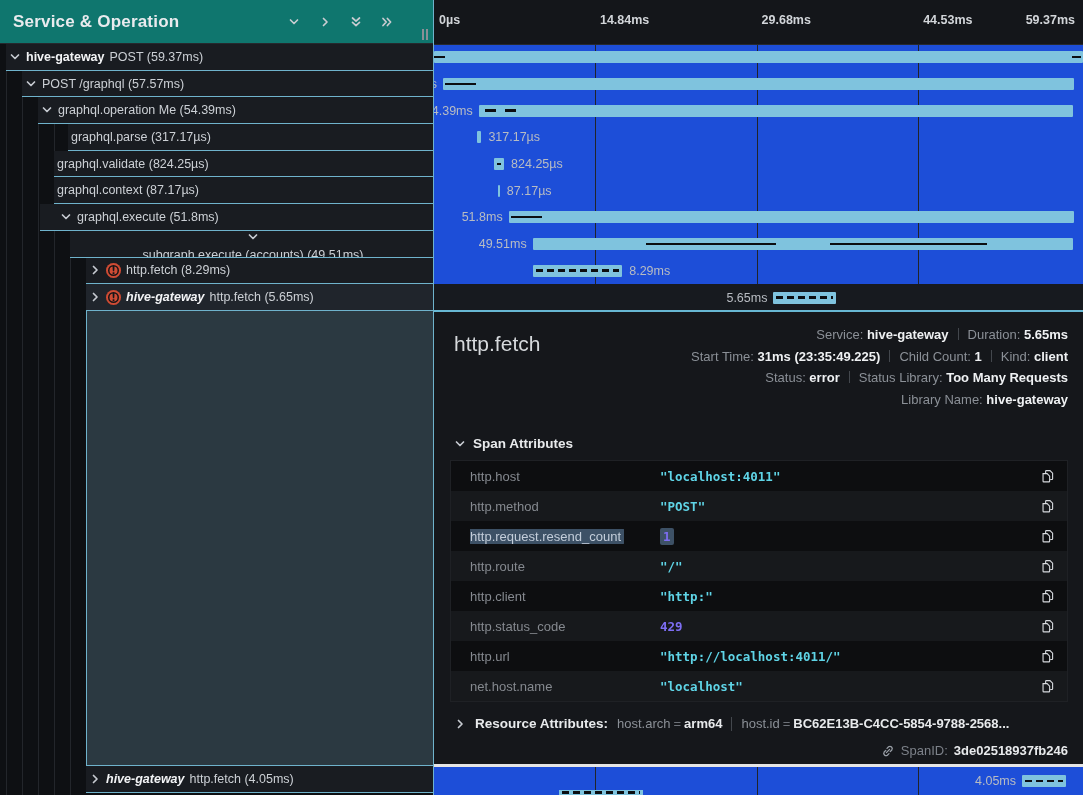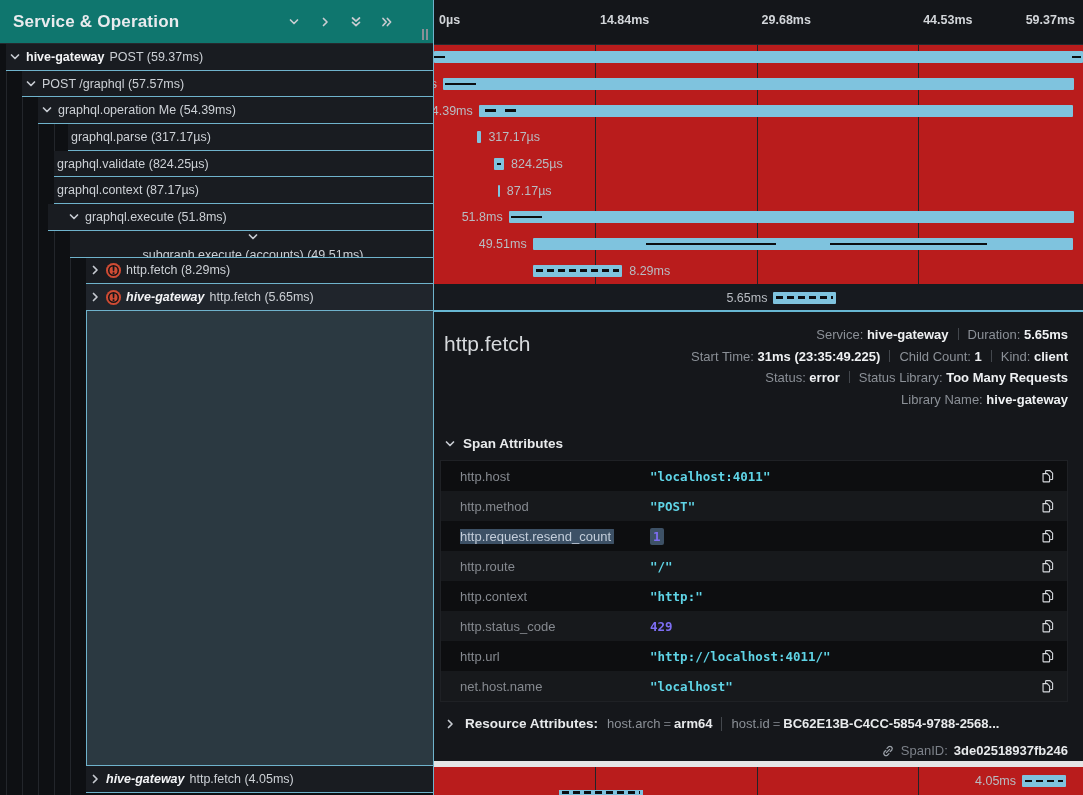--- a/index.html
+++ b/index.html
@@ -50,21 +50,21 @@
   .expanded-box{
     position:absolute;left:86px;right:0;top:311px;height:455px;
     background:#2b3941;border-left:1px solid #6fb3cc;border-bottom:1px solid #6fb3cc;
     box-sizing:border-box;z-index:1;
   }
   .tree-bottom{position:absolute;top:766px;left:0;right:0;z-index:1;}
 
   
   .right-pane{
     position:absolute;top:0;left:434px;width:649px;height:795px;
-    background:#b91c1c;overflow:hidden;
+    background:#1d4ed8;overflow:hidden;
   }
   .gridline{position:absolute;top:0;bottom:0;width:1px;background:#212429;z-index:0;}
   .tl-header{
     position:absolute;top:0;left:0;right:0;height:44px;background:#14161a;
     border-bottom:1px solid #26292e;z-index:1;
   }
   .tick{position:absolute;top:13px;font-size:12.5px;font-weight:600;color:#d2d5d9;}
   .tl-rows{position:absolute;top:44px;left:0;right:0;z-index:1;}
   .tlrow{position:relative;height:26.7px;}
   .tlrow.sel{background:#171a1f;}
@@ -83,22 +83,22 @@
     font-size:12.5px;color:#b8bcc2;white-space:nowrap;z-index:1;
   }
   .tl-bottom{position:absolute;top:768px;left:0;right:0;z-index:1;}
   .partial-bar{position:absolute;bottom:0;height:5px;background:#7fc3de;z-index:1;}
   .partial-bar::after{content:"";position:absolute;left:3px;right:3px;top:1px;height:2.5px;
     background:repeating-linear-gradient(to right,#0c0e11 0,#0c0e11 7px,transparent 7px,transparent 11px);}
 
   
   .detail-panel{
     position:absolute;left:0;width:649px;top:310px;height:457px;z-index:3;
-    background:#15171b;border-top:2px solid #67b7d3;border-bottom:6px solid #e5e5e5;
-    box-sizing:border-box;padding:12px 15px 8px 6px;
+    background:#15171b;border-top:2px solid #67b7d3;border-bottom:3px solid #e5e5e5;
+    box-sizing:border-box;padding:12px 15px 8px 16px;
   }
   .detail-head{display:flex;justify-content:space-between;margin-bottom:26px;}
   .detail-title{margin:8px 0 0 4px;font-size:21px;font-weight:500;color:#d6d9dc;}
   .meta{text-align:right;font-size:13px;line-height:21.5px;color:#8b9097;}
   .meta b{color:#eff1f3;font-weight:700;}
   .meta-sep{display:inline-block;width:1px;height:12px;background:#43474d;margin:0 9px;vertical-align:-1px;}
   .section-head{display:flex;align-items:center;gap:7px;font-size:13.5px;font-weight:700;color:#e8eaec;margin:0 0 9px 4px;cursor:pointer;}
   .attr-table{border:1px solid #1f2125;}
   .arow{height:30px;display:flex;align-items:center;padding:0 13px 0 19px;font-size:13px;box-sizing:border-box;}
   .arow:nth-child(odd){background:#0d0e10;}
@@ -201,21 +201,21 @@
           <div class="trow-bg" style="left: 54px;">
             <span class="op">graphql.validate (824.25µs)</span>
           </div>
         </div>
         <div class="trow">
           <div class="trow-bg" style="left: 54px;">
             <span class="op">graphql.context (87.17µs)</span>
           </div>
         </div>
         <div class="trow">
-          <div class="trow-bg" style="left: 48px; padding-left: 20px;">
+          <div class="trow-bg" style="left: 40px; padding-left: 20px;">
             <span class="chev">
               <svg width="12" height="12" viewBox="0 0 12 12">
                 <path d="M2.5 4 L6 7.5 L9.5 4" fill="none" stroke="currentColor" stroke-width="1.7" stroke-linecap="round" stroke-linejoin="round"></path>
               </svg>
             </span>
             <span class="op">graphql.execute (51.8ms)</span>
           </div>
         </div>
         <div class="trow">
           <div class="trow-bg" style="left: 70px; flex-direction: column;">
@@ -382,21 +382,21 @@
             <span class="akey"><span>http.route</span></span>
             <span class="aval str"><span>"/"</span></span>
             <button class="copy-btn">
               <svg width="13" height="14" viewBox="0 0 14 15">
                 <path d="M5 4.2V2.4c0-.4.3-.7.7-.7h4l2.8 2.8v6c0 .4-.3.7-.7.7H9.9" fill="none" stroke="currentColor" stroke-width="1.2"></path>
                 <path d="M2.2 5h4.4l2.7 2.7v5.4c0 .4-.3.7-.7.7H2.9c-.4 0-.7-.3-.7-.7V5z" fill="none" stroke="currentColor" stroke-width="1.2"></path>
               </svg>
             </button>
           </div>
           <div class="arow">
-            <span class="akey"><span>http.context</span></span>
+            <span class="akey"><span>http.client</span></span>
             <span class="aval str"><span>"http:"</span></span>
             <button class="copy-btn">
               <svg width="13" height="14" viewBox="0 0 14 15">
                 <path d="M5 4.2V2.4c0-.4.3-.7.7-.7h4l2.8 2.8v6c0 .4-.3.7-.7.7H9.9" fill="none" stroke="currentColor" stroke-width="1.2"></path>
                 <path d="M2.2 5h4.4l2.7 2.7v5.4c0 .4-.3.7-.7.7H2.9c-.4 0-.7-.3-.7-.7V5z" fill="none" stroke="currentColor" stroke-width="1.2"></path>
               </svg>
             </button>
           </div>
           <div class="arow">
             <span class="akey"><span>http.status_code</span></span>

